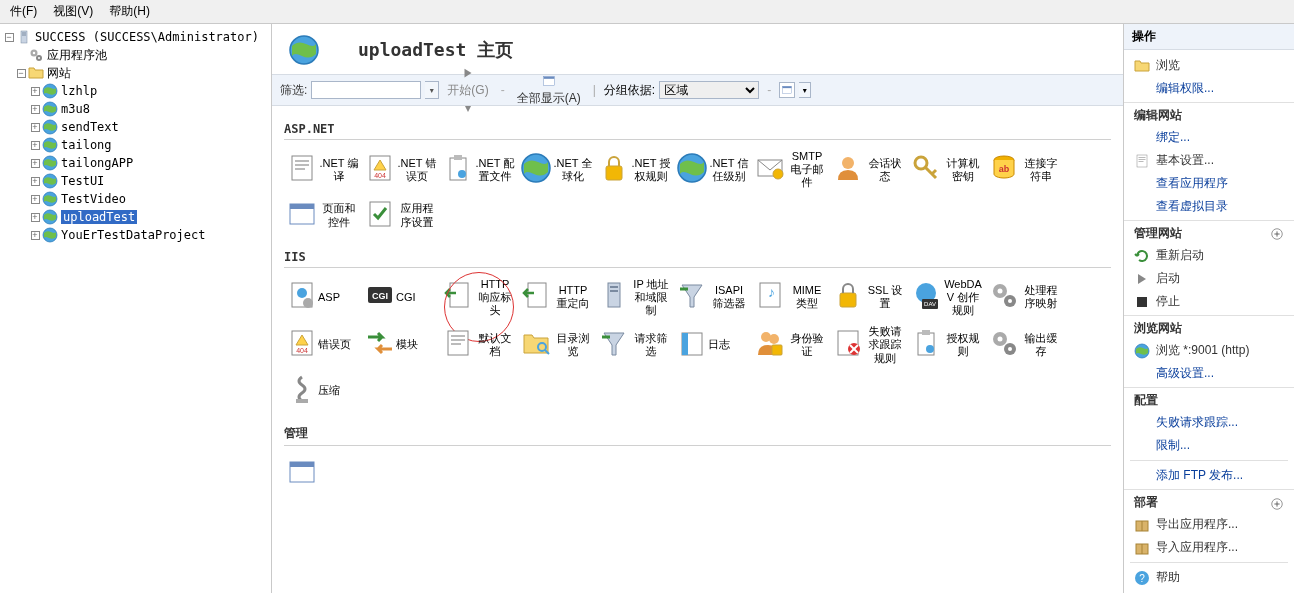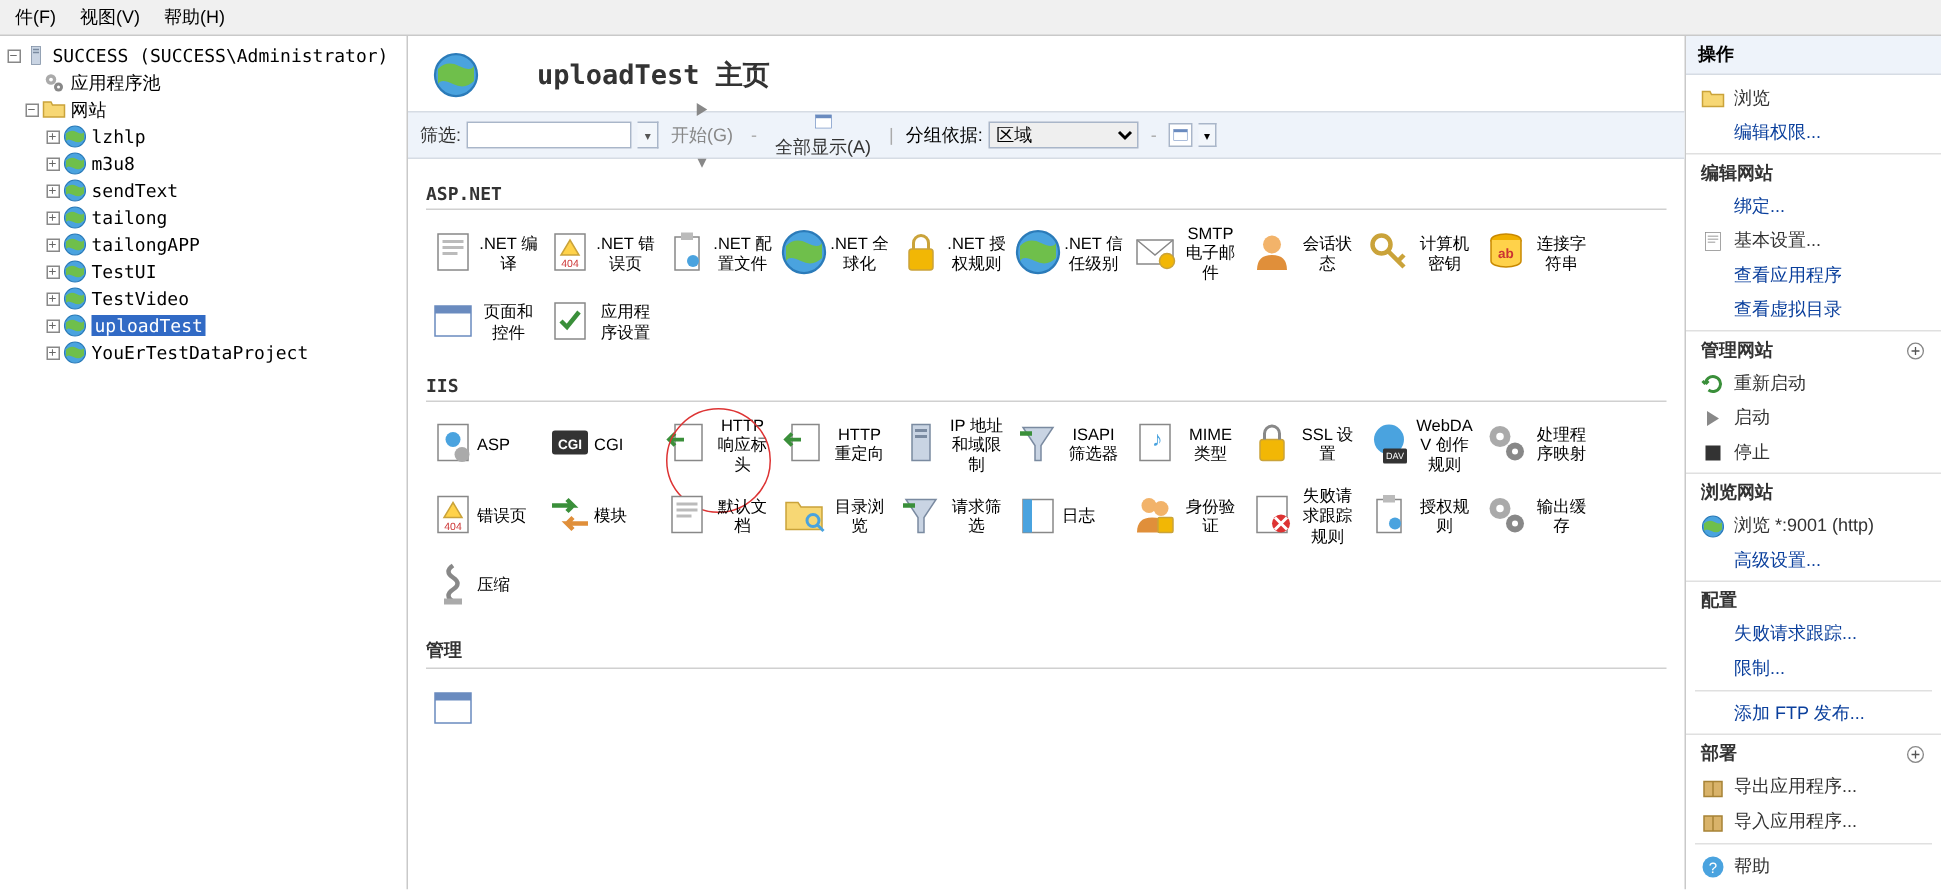--- a/index.html
+++ b/index.html
@@ -784,21 +784,21 @@
       <div class="action-item link">
           <span class="aico"></span>
           <span>限制...</span>
         </div>
       <div class="action-sep"></div>
       <div class="action-item link">
           <span class="aico"></span>
           <span>添加 FTP 发布...</span>
         </div>
 
-      <div class="action-section" style="display:flex;justify-content:space-between;align-items:center">
+      <div class="action-section" style="display:flex;justify-content:space-between;align-items:flex-end">
           <span>部署</span>
           <span>
             <svg width="14" height="14">
               <use href="#expand-btn"></use>
             </svg>
           </span>
         </div>
       <div class="action-item">
           <span class="aico">
             <svg width="16" height="16">

